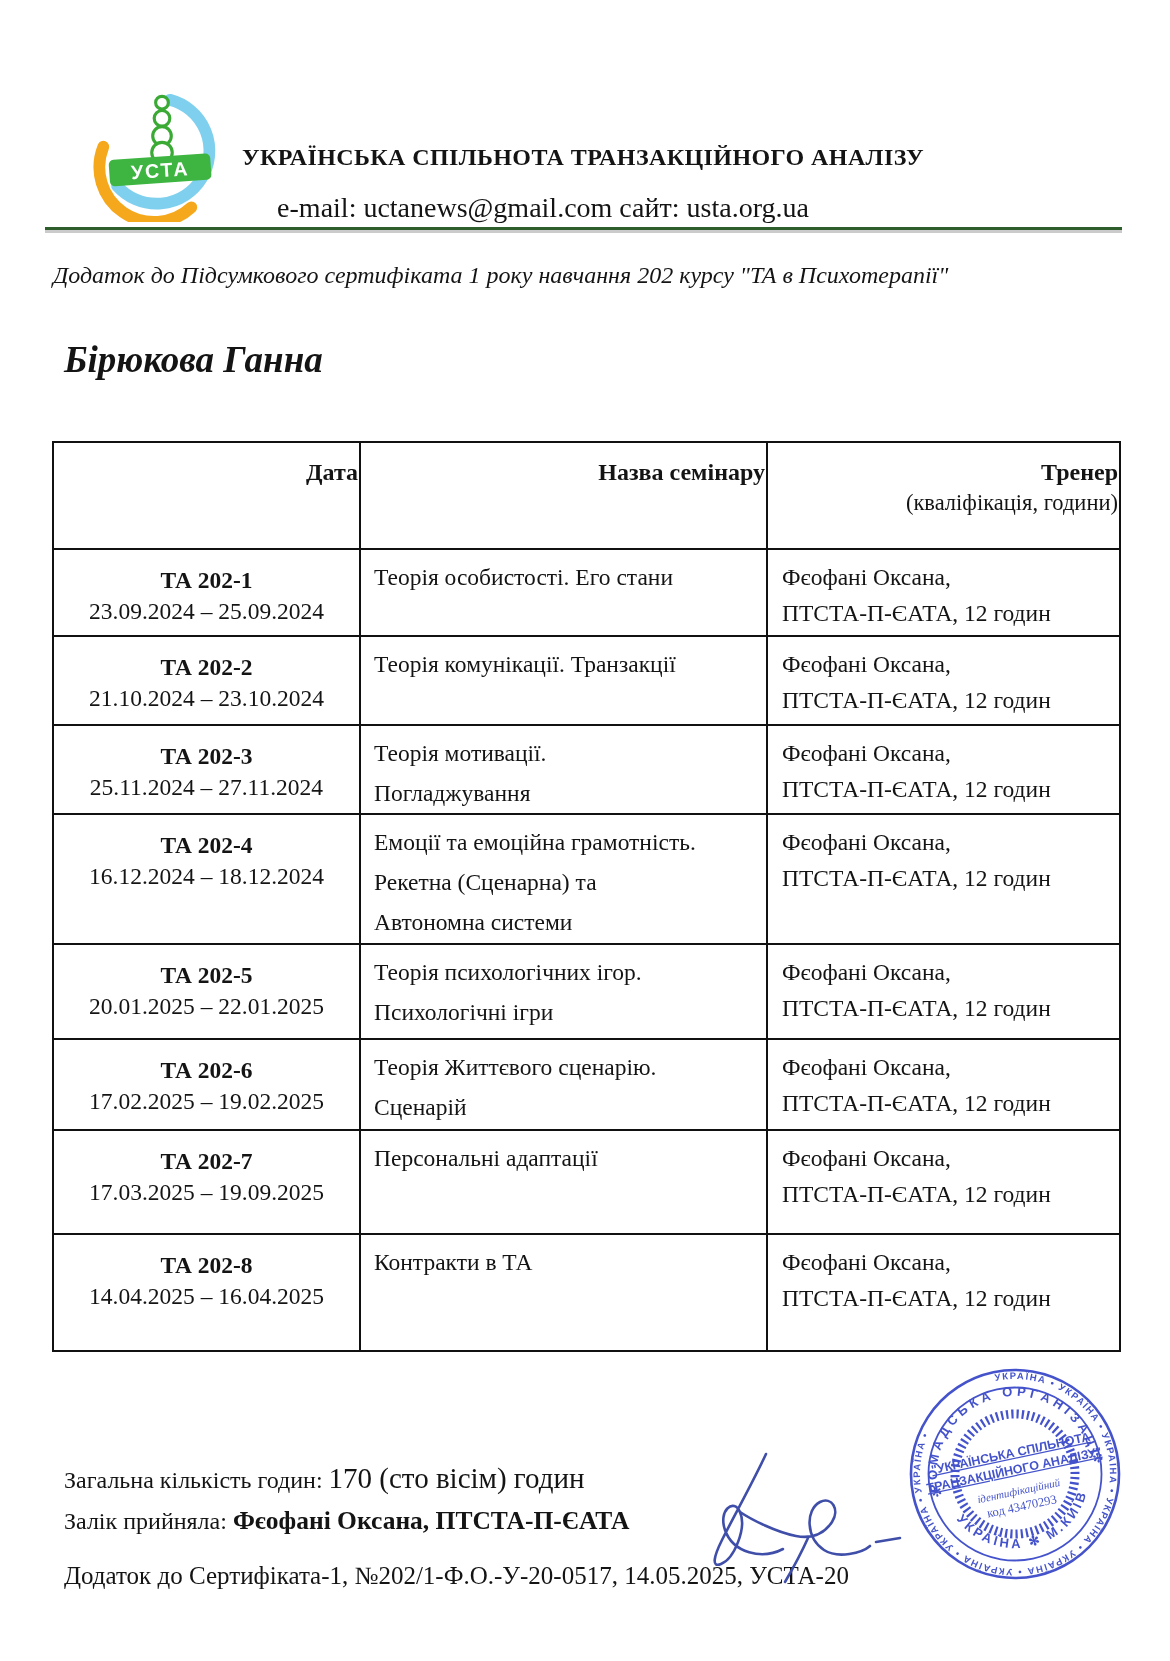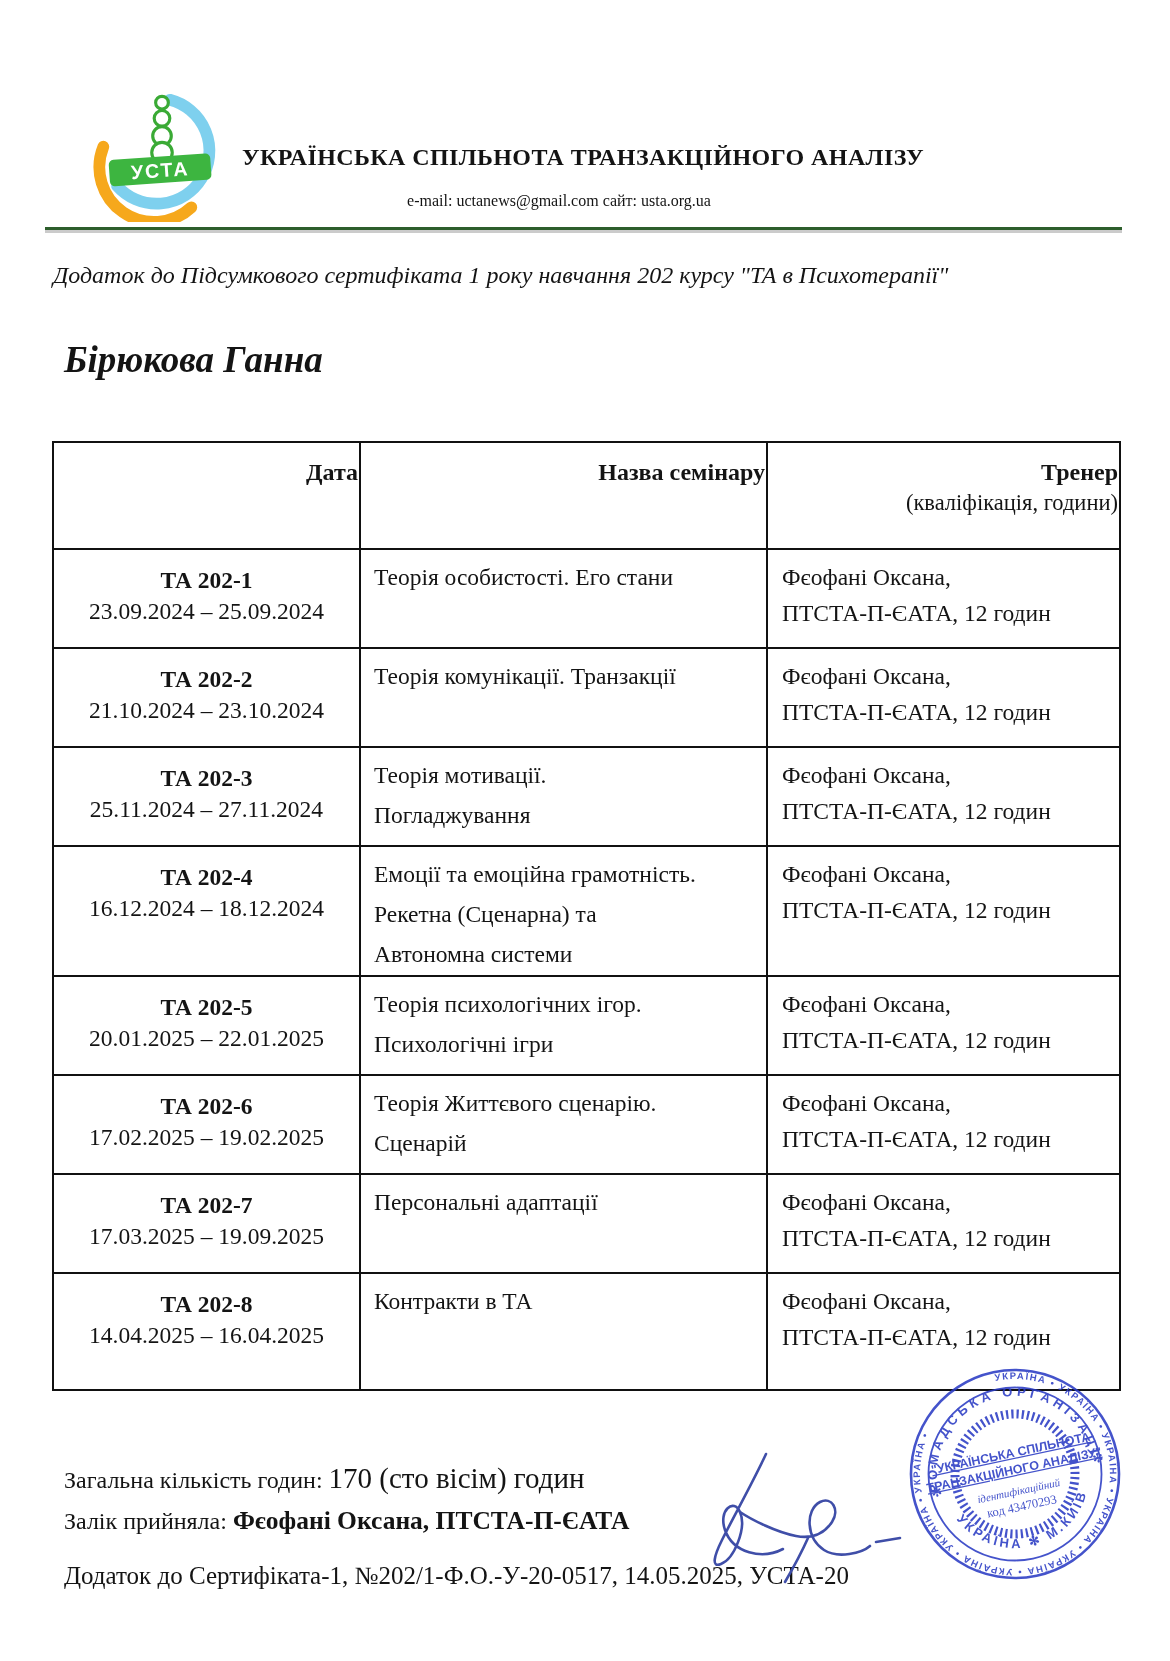--- a/index.html
+++ b/index.html
@@ -8,22 +8,22 @@
     font-family:"Liberation Serif","DejaVu Serif",serif;color:#141414;
     overflow:hidden;
   }
   
   .logo{position:absolute;left:93px;top:90px;width:138px;height:132px;}
   .org-title{
     position:absolute;left:238px;top:144px;width:690px;text-align:center;
     font-weight:bold;font-size:24px;letter-spacing:.4px;white-space:nowrap;
   }
   .contact-line{
-    position:absolute;left:254px;top:192px;width:610px;text-align:center;
-    font-size:16px;white-space:nowrap;
+    position:absolute;left:238px;top:192px;width:610px;text-align:center;
+    font-size:28px;white-space:nowrap;
   }
   .divider{
     position:absolute;left:45px;top:227px;width:1077px;height:3px;
     background:#2d5e2c;box-shadow:0 3px 0 rgba(160,160,160,.55);
   }
   .subtitle{
     position:absolute;left:53px;top:262px;width:1080px;
     font-style:italic;font-size:24px;white-space:nowrap;
   }
   .student-name{
@@ -36,21 +36,21 @@
     border-collapse:collapse;table-layout:fixed;
   }
   table.schedule td,table.schedule th{
     border:2.5px solid #111;vertical-align:top;overflow:hidden;
   }
   th.h-cell{font-size:24px;font-weight:bold;text-align:right;padding-top:14px;line-height:1.3;}
   th.h-cell .note{font-weight:normal;font-size:22.5px;display:block;}
   td.c-date{text-align:center;padding-top:15px;font-size:23.5px;line-height:31px;}
   td.c-date .code{font-weight:bold;}
   td.c-sem{font-size:23.5px;line-height:40px;padding:7px 8px 0 13px;white-space:pre-line;}
-  td.c-tr{font-size:23.5px;line-height:36px;padding:9px 6px 16px 14px;white-space:pre-line;}
+  td.c-tr{font-size:23.5px;line-height:36px;padding:9px 6px 4px 14px;white-space:pre-line;}
   
   .totals{position:absolute;left:64px;top:1462px;font-size:24px;}
   .totals .big{font-size:29px;}
   .credit{position:absolute;left:64px;top:1506px;font-size:24px;}
   .credit .bold{font-weight:bold;font-size:25.5px;}
   .docref{position:absolute;left:64px;top:1562px;font-size:25px;}
   
   .signature{position:absolute;left:648px;top:1450px;width:260px;height:135px;}
   .stamp{position:absolute;left:905px;top:1364px;width:220px;height:220px;opacity:.88;}
   .stamp text{fill:#2b3cc4;}
@@ -153,21 +153,21 @@
   <tr style="height:91px">
     <td class="c-date">
           <div class="code">ТА 202-6</div>
           <div>17.02.2025 – 19.02.2025</div>
         </td>
     <td class="c-sem">Теорія Життєвого сценарію.
 Сценарій</td>
     <td class="c-tr">Фєофані Оксана,
 ПТСТА-П-ЄАТА, 12 годин</td>
   </tr>
-  <tr style="height:90px">
+  <tr style="height:104px">
     <td class="c-date">
           <div class="code">ТА 202-7</div>
           <div>17.03.2025 – 19.09.2025</div>
         </td>
     <td class="c-sem">Персональні адаптації</td>
     <td class="c-tr">Фєофані Оксана,
 ПТСТА-П-ЄАТА, 12 годин</td>
   </tr>
   <tr style="height:117px">
     <td class="c-date">

